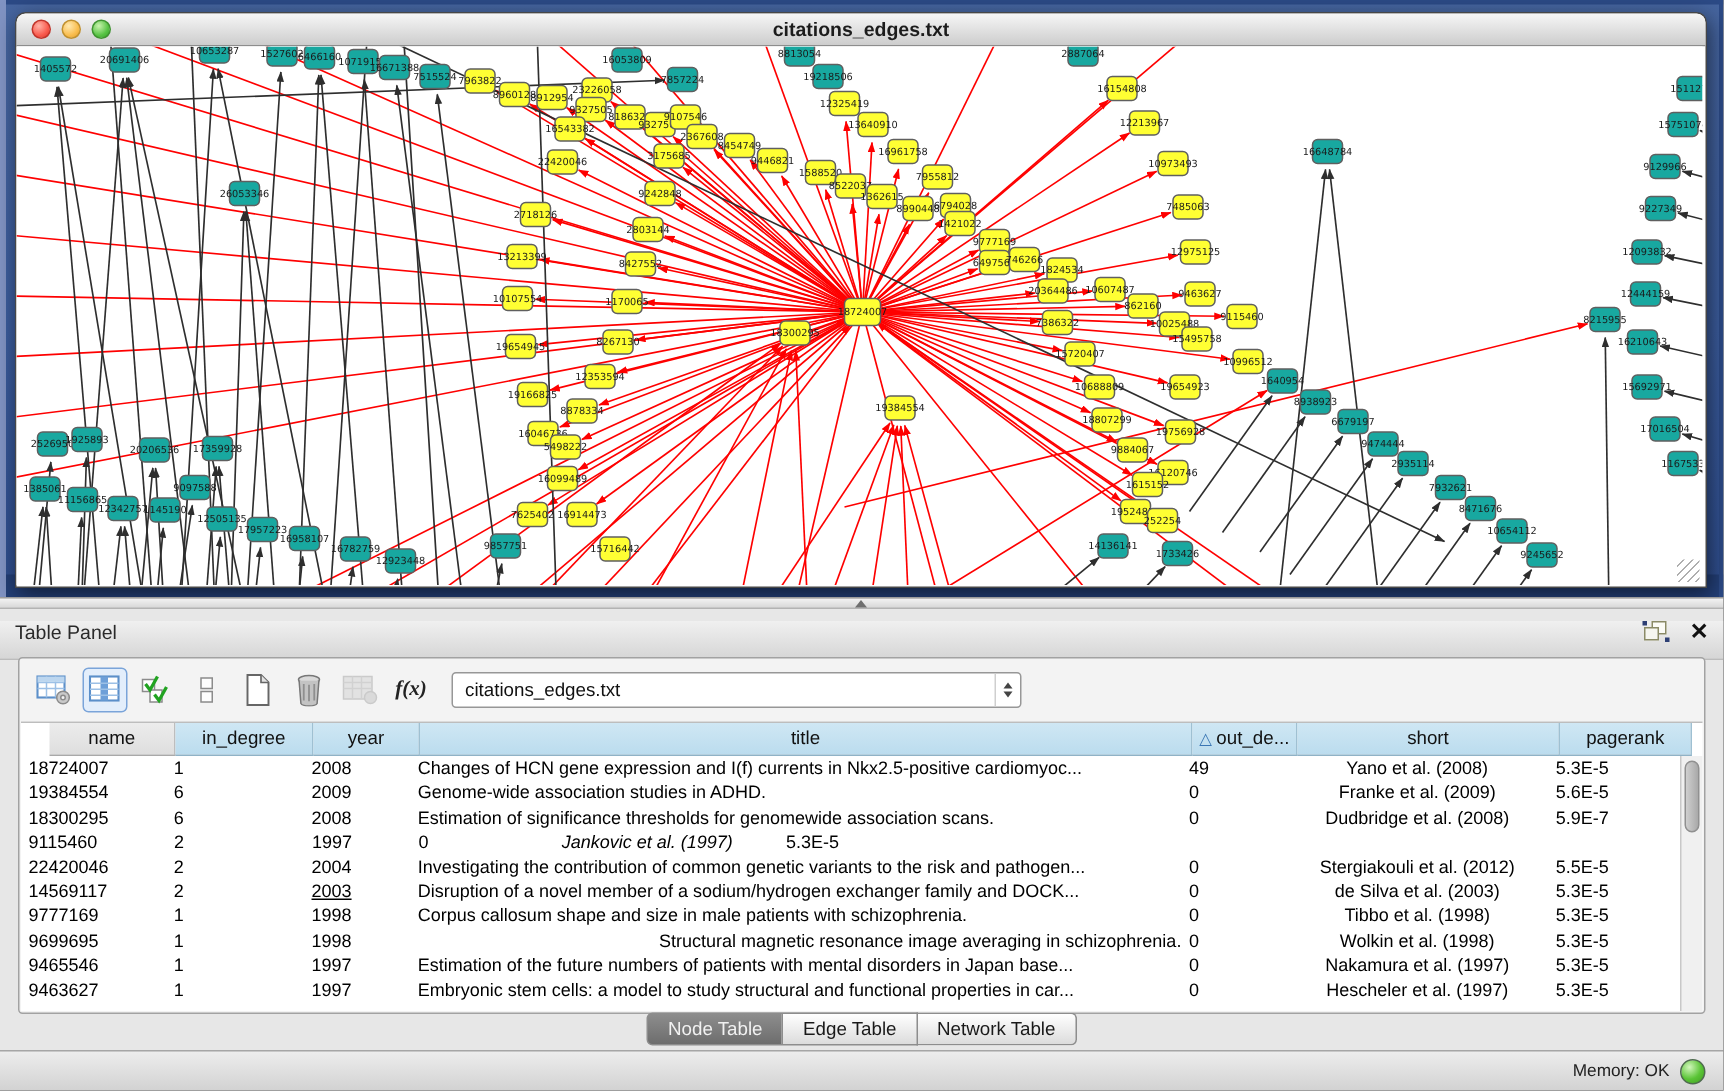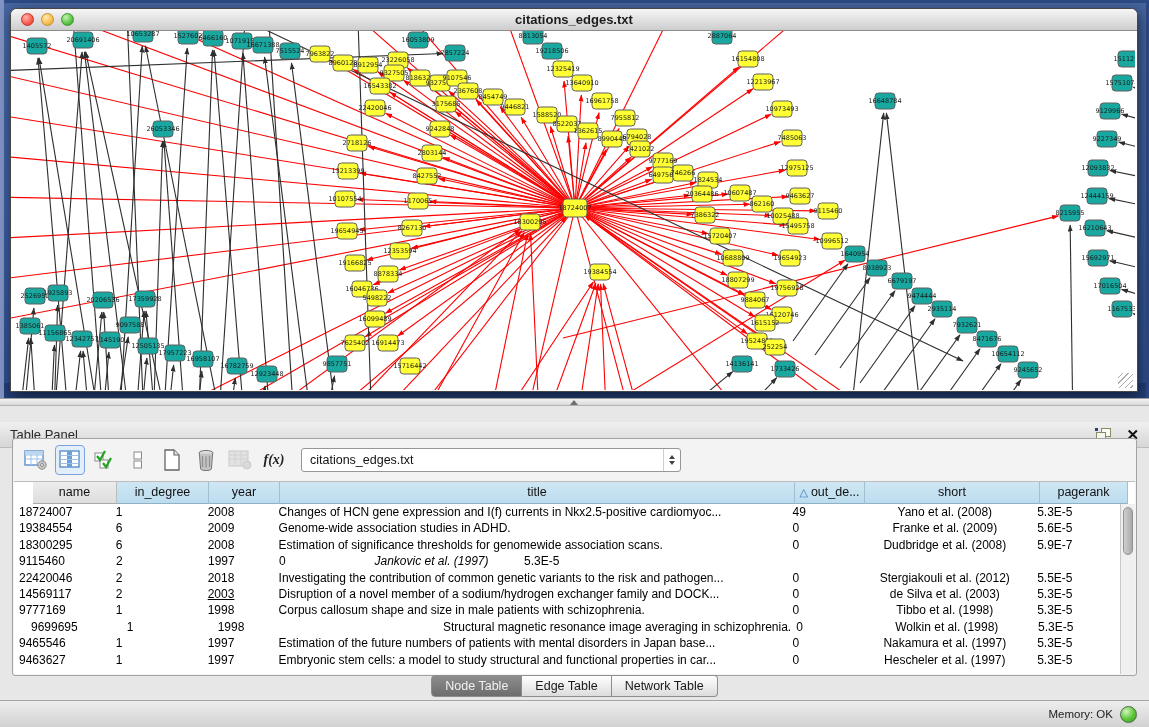--- a/index.html
+++ b/index.html
@@ -26,21 +26,21 @@
   .net-canvas svg{display:block;}
   .resize-grip{position:absolute;right:2px;bottom:2px;width:15px;height:15px;
     background:repeating-linear-gradient(135deg,transparent 0 3px,#9a9a9a 3px 4px);opacity:.8;}
   
   .splitter{position:absolute;left:0;top:398px;width:1149px;height:8px;
     background:linear-gradient(180deg,#f3f3f3,#d8d8d8);border-top:1px solid #9c9c9c;border-bottom:1px solid #b3b3b3;box-sizing:border-box;}
   .split-handle{position:absolute;left:570px;top:1px;width:0;height:0;
     border-left:4px solid transparent;border-right:4px solid transparent;border-bottom:5px solid #6f6f6f;}
   
   .table-panel{position:absolute;left:0;top:406px;width:1149px;height:294px;background:#e7e7e7;}
-  .panel-header{position:absolute;left:0;top:16px;right:0;height:26px;display:flex;align-items:center;
+  .panel-header{position:absolute;left:0;top:8px;right:0;height:26px;display:flex;
     background:linear-gradient(180deg,#f0f0f0,#d6d6d6);border-bottom:1px solid #bcbcbc;padding:0 10px;box-sizing:border-box;}
   .panel-title{font-size:13px;color:#2a2a2a;flex:0 0 auto;}
   .panel-header .spacer{flex:1;}
   .float-icon{position:relative;width:16px;height:13px;margin-right:14px;cursor:pointer;}
   .float-icon .sq1{position:absolute;left:0;bottom:0;width:8px;height:7px;border:1px solid #8a8a66;background:#f5f5ef;}
   .float-icon .sq2{position:absolute;right:1px;top:0;width:8px;height:7px;border:1px solid #8a8a66;background:#fbfbf6;}
   .float-icon .d1,.float-icon .d2{position:absolute;width:3px;height:3px;background:#2d3f74;}
   .float-icon .d1{left:-1px;top:0;} .float-icon .d2{right:-1px;bottom:-1px;}
   .close-icon{font-size:15px;font-weight:bold;color:#111;cursor:pointer;line-height:15px;}
   .panel-body{position:absolute;left:0;top:26px;right:0;bottom:0;}
@@ -911,21 +911,21 @@
                 <div class="td" style="width: 97px;">9115460</div>
                 <div class="td" style="width: 92px;">2</div>
                 <div class="td" style="width: 71px;">1997</div>
                 <div class="td" style="width: 70px;">0</div>
                 <div class="td center" style="width: 175px; font-style: italic;">Jankovic et al. (1997)</div>
                 <div class="td" style="width: 88px;">5.3E-5</div>
               </div>
               <div class="tr">
                 <div class="td" style="width: 97px;">22420046</div>
                 <div class="td" style="width: 92px;">2</div>
-                <div class="td" style="width: 71px;">2018</div>
+                <div class="td" style="width: 71px;">2004</div>
                 <div class="td" style="width: 515px;">Investigating the contribution of common genetic variants to the risk and pathogen...</div>
                 <div class="td" style="width: 70px;">0</div>
                 <div class="td center" style="width: 175px;">Stergiakouli et al. (2012)</div>
                 <div class="td" style="width: 88px;">5.5E-5</div>
               </div>
               <div class="tr">
                 <div class="td" style="width: 97px;">14569117</div>
                 <div class="td" style="width: 92px;">2</div>
                 <div class="td" style="width: 71px; text-decoration: underline;">2003</div>
                 <div class="td" style="width: 515px;">Disruption of a novel member of a sodium/hydrogen exchanger family and DOCK...</div>
@@ -936,21 +936,21 @@
               <div class="tr">
                 <div class="td" style="width: 97px;">9777169</div>
                 <div class="td" style="width: 92px;">1</div>
                 <div class="td" style="width: 71px;">1998</div>
                 <div class="td" style="width: 515px;">Corpus callosum shape and size in male patients with schizophrenia.</div>
                 <div class="td" style="width: 70px;">0</div>
                 <div class="td center" style="width: 175px;">Tibbo et al. (1998)</div>
                 <div class="td" style="width: 88px;">5.3E-5</div>
               </div>
               <div class="tr">
-                <div class="td" style="width: 97px; margin-left: 12px;">9699695</div>
+                <div class="td" style="width: 97px;">9699695</div>
                 <div class="td" style="width: 92px;">1</div>
                 <div class="td" style="width: 71px;">1998</div>
                 <div class="td" style="width: 515px; text-align: right;">Structural magnetic resonance image averaging in schizophrenia.</div>
                 <div class="td" style="width: 70px;">0</div>
                 <div class="td center" style="width: 175px;">Wolkin et al. (1998)</div>
                 <div class="td" style="width: 88px;">5.3E-5</div>
               </div>
               <div class="tr">
                 <div class="td" style="width: 97px;">9465546</div>
                 <div class="td" style="width: 92px;">1</div>

